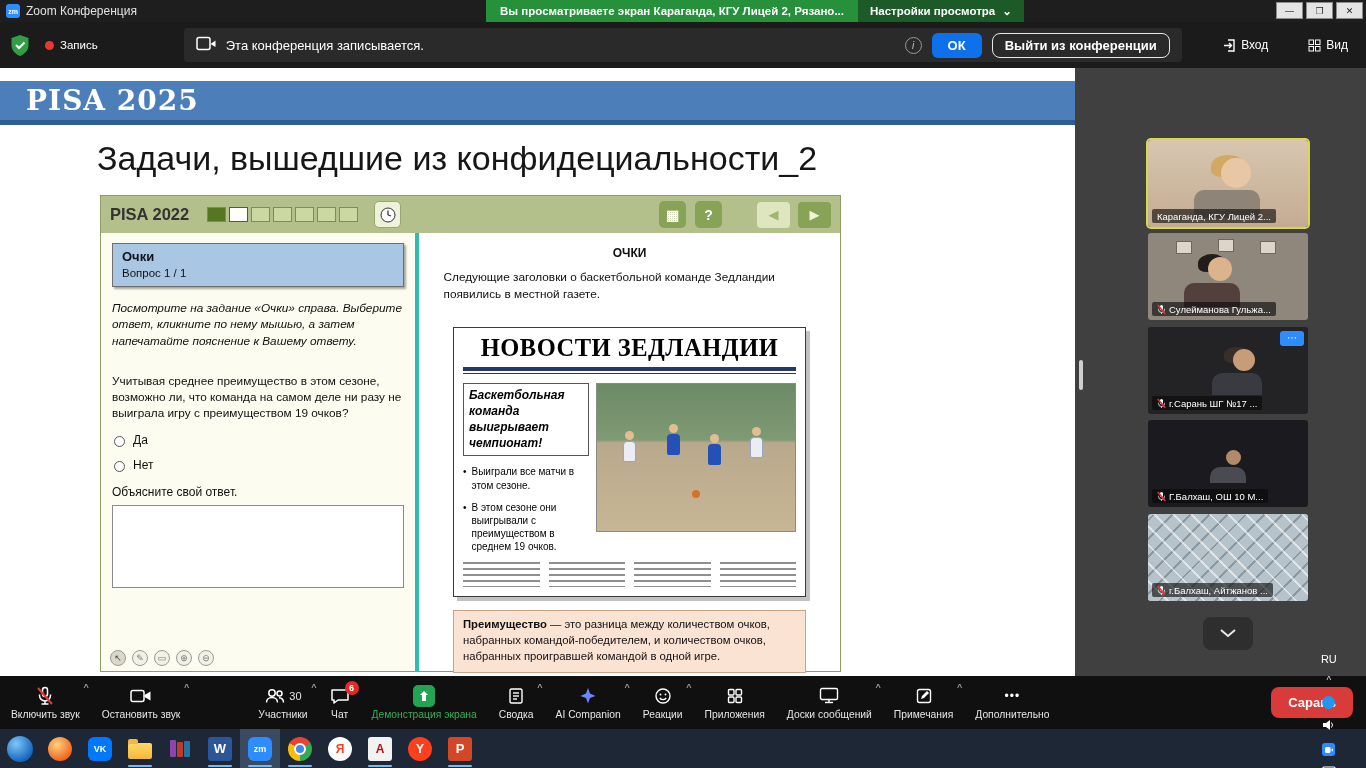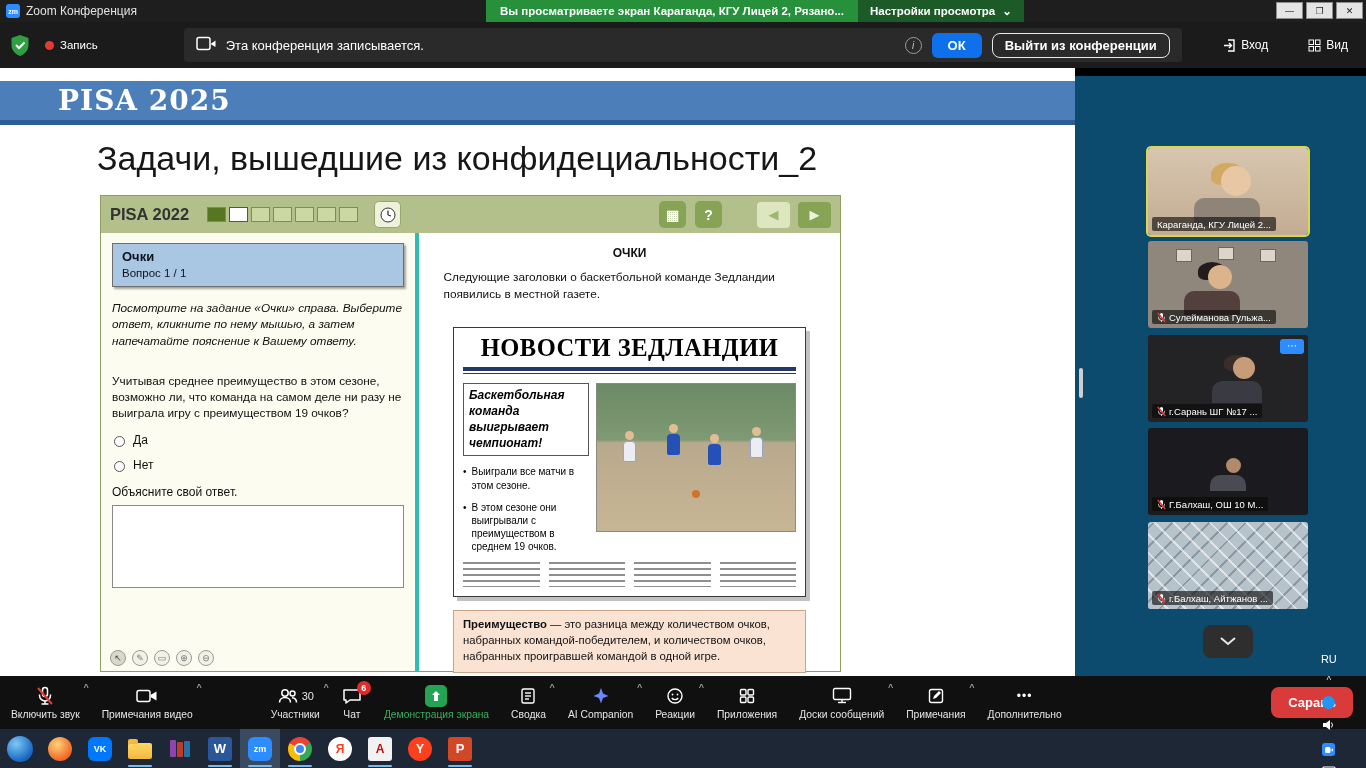--- a/index.html
+++ b/index.html
@@ -27,21 +27,21 @@
   .info-circle { width:17px; height:17px; border-radius:50%; border:1.5px solid #9a9a9a; color:#c4c4c4; font-size:10px; font-style:italic; display:flex; align-items:center; justify-content:center; }
   .ok-btn { background:#0e71eb; color:#fff; font-weight:bold; font-size:13px; border-radius:6px; padding:5px 16px; cursor:default; }
   .leave-meeting-btn { border:1.5px solid #e8e8e8; border-radius:8px; color:#fff; font-weight:bold; font-size:13px; padding:4px 12px; }
   .nb-right { margin-left:auto; display:flex; align-items:center; gap:40px; padding-right:18px; color:#fff; font-size:12px; }
   .nb-right .nb-item { display:flex; align-items:center; gap:5px; }
 
   
   .main { position:absolute; top:68px; left:0; width:1366px; height:608px; }
   .slide { position:absolute; left:0; top:0; width:1075px; height:608px; background:#fff; }
   .slide-header { position:absolute; left:0; top:13px; width:1075px; height:44px; background:#4c7fba; border-bottom:5px solid #2e5d95; display:flex; align-items:center; }
-  .slide-header-text { color:#fff; font-family:"DejaVu Serif", serif; font-weight:bold; font-size:28px; margin-left:58px; letter-spacing:1px; }
+  .slide-header-text { color:#fff; font-family:"DejaVu Serif", serif; font-weight:bold; font-size:28px; margin-left:26px; letter-spacing:1px; }
   .slide-title { position:absolute; left:97px; top:71px; font-size:34px; color:#161616; }
 
   
   .pisa { position:absolute; left:100px; top:127px; width:741px; height:477px; border:1px solid #8f9c62; background:#fbfbea; display:flex; flex-direction:column; }
   .pisa-header { height:37px; background:#b3c08c; display:flex; align-items:center; padding:0 9px; gap:10px; flex:none; }
   .pisa-brand { font-size:16.5px; font-weight:bold; color:#333; }
   .progress { display:flex; gap:3px; margin-left:8px; }
   .pseg { width:19px; height:15px; border:1px solid #7d8d55; }
   .pseg.done { background:#55771f; }
   .pseg.cur { background:#fff; border-color:#555; }
@@ -87,21 +87,21 @@
   .p-body { width:13px; height:21px; border-radius:4px 4px 2px 2px; margin:1px auto 0; }
   .p-body.blue { background:#2450b8; }
   .p-body.white { background:#ecedf2; border:1px solid #9aa4c0; }
   .ball { position:absolute; width:8px; height:8px; border-radius:50%; background:#d3722a; }
   .np-bars { display:flex; gap:9px; margin-top:9px; }
   .bar-col { flex:1; height:25px; background:repeating-linear-gradient(180deg,#8f8f8f 0 2px, transparent 2px 6px); }
   .note-box { margin-top:13px; width:353px; background:#fbe3d4; border:1px solid #c9a489; padding:6px 9px 8px; font-size:11.3px; line-height:1.38; color:#111; flex:none; }
   .note-term { font-weight:bold; }
 
   
-  .sidebar { position:absolute; left:1075px; top:8px; width:291px; height:608px; background:#0c4a6e; }
+  .sidebar { position:absolute; left:1075px; top:0; width:291px; height:608px; background:#404040; }
   .scroll-thumb { position:absolute; left:4px; top:292px; width:4px; height:30px; background:#cfcfcf; border-radius:2px; }
   .tile { position:absolute; left:73px; width:160px; height:87px; border-radius:3px; overflow:hidden; background:#222; }
   .tile.active { box-shadow:0 0 0 2px #d8d74e; }
   .tile-label { position:absolute; left:4px; bottom:4px; max-width:150px; background:rgba(8,8,8,.62); border-radius:2px; padding:1.5px 5px; display:flex; align-items:center; gap:3px; color:#fff; font-size:9.5px; white-space:nowrap; overflow:hidden; }
   .t1 { top:72px; background:linear-gradient(#d8c6b0,#c3ac92); }
   .t2 { top:165px; background:#8f867c; }
   .t3 { top:259px; background:#232326; }
   .t4 { top:352px; background:#1b1b1f; }
   .t5 { top:446px; background:#b7c3cb; }
   .fence { position:absolute; inset:0;
@@ -442,21 +442,21 @@
       <span class="zlabel">Включить звук</span>
     </div>
     <div class="zitem">
       <span class="chev">^</span>
       <span class="icon-slot">
         <svg width="22" height="16" viewBox="0 0 22 16" fill="none" stroke="#fff" stroke-width="1.5">
             <rect x="1" y="2.5" width="13" height="11" rx="2"></rect>
             <path d="M14.5 9l6 3.5v-9l-6 3.5z" fill="#fff" stroke="none"></path>
           </svg>
       </span>
-      <span class="zlabel">Примечания видео</span>
+      <span class="zlabel">Остановить звук</span>
     </div>
     <div class="zspacer"></div>
     <div class="zitem">
       <span class="chev">^</span>
       <span class="icon-slot">
         <svg width="22" height="18" viewBox="0 0 22 18" fill="none" stroke="#fff" stroke-width="1.5">
             <circle cx="8" cy="6" r="3.2"></circle>
             <path d="M2.5 15.5c0-3 2.5-5 5.5-5s5.5 2 5.5 5"></path>
             <circle cx="15.5" cy="6.5" r="2.5"></circle>
             <path d="M15 10.8c2.6.2 4.5 2 4.5 4.7"></path>

